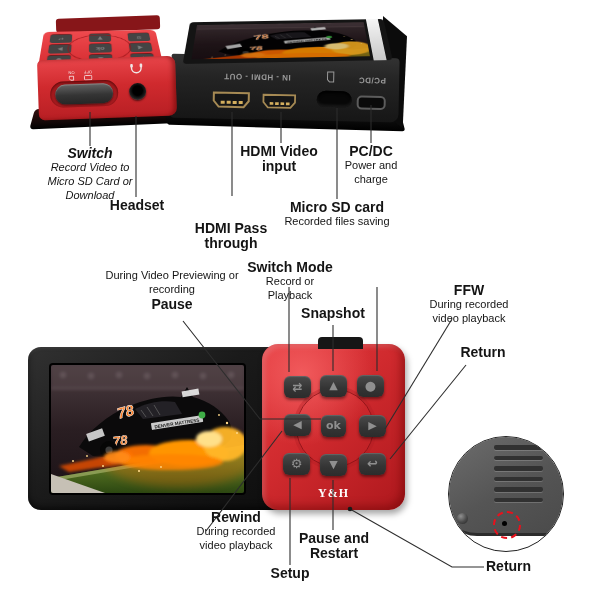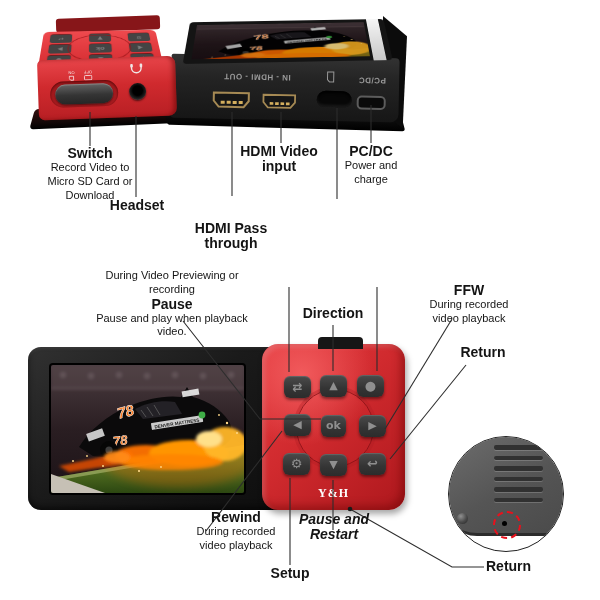--- a/index.html
+++ b/index.html
@@ -3,35 +3,35 @@
 <meta charset="utf-8">
 <style>
   html,body{margin:0;padding:0;background:#fff;}
   .stage{position:relative;width:600px;height:600px;background:#fff;overflow:hidden;
          font-family:"Liberation Sans",sans-serif;color:#141414;}
 
   
   .lbl{position:absolute;text-align:center;z-index:6;}
   .lbl .t{font-weight:bold;font-size:14px;line-height:1.08;}
   .lbl .d{font-size:11px;line-height:1.25;}
-  #lb-switch{left:40px;top:146px;width:100px;}
+  #lb-switch{left:40px;top:146px;width:100px;font-style:italic;}
   #lb-headset{left:97px;top:198px;width:80px;}
   #lb-hdmipass{left:186px;top:197px;width:90px;margin-top:24px;}
   #lb-hdmiin{left:234px;top:144px;width:90px;}
   #lb-microsd{left:282px;top:200px;width:110px;}
   #lb-pcdc{left:331px;top:144px;width:80px;}
   #lb-snapshot{left:94px;top:269px;width:156px;}
   #lb-switchmode{left:243px;top:260px;width:94px;}
   #lb-record{left:325px;top:251px;width:104px;}
   #lb-direction{left:293px;top:306px;width:80px;}
   #lb-ffw{left:424px;top:283px;width:90px;}
   #lb-return{left:443px;top:345px;width:80px;}
   #lb-rewind{left:155px;top:510px;width:92px;margin-left:35px;}
   #lb-setup{left:250px;top:566px;width:80px;}
-  #lb-pauserestart{left:294px;top:512px;width:80px;font-style:italic;}
+  #lb-pauserestart{left:294px;top:531px;width:80px;}
   #lb-reset{left:486px;top:559px;width:70px;text-align:left;}
 
   
   .lines{position:absolute;left:0;top:0;z-index:5;pointer-events:none;}
 
   
   .dev-side{position:absolute;left:20px;top:8px;width:162px;height:122px;}
   .tl-backedge{position:absolute;left:36px;top:9px;width:104px;height:14px;background:#871619;
                transform:rotate(-2deg);border-radius:3px;}
   .tl-topface{position:absolute;left:18px;top:8px;width:126px;height:52px;border-radius:6px;
@@ -369,32 +369,39 @@
   </div>
   <div class="lbl" id="lb-headset">
     <div class="t">Headset</div>
   </div>
   <div class="lbl" id="lb-hdmipass">
     <div class="t">HDMI Pass through</div>
   </div>
   <div class="lbl" id="lb-hdmiin">
     <div class="t">HDMI Video input</div>
   </div>
+  <div class="lbl" id="lb-microsd">
+    <div class="t">Micro SD card</div>
+    <div class="d">Recorded files saving</div>
+  </div>
   <div class="lbl" id="lb-pcdc">
     <div class="t">PC/DC</div>
     <div class="d">Power and charge</div>
   </div>
 
   <div class="lbl" id="lb-snapshot">
     <div class="d">During Video Previewing or recording</div>
     <div class="t">Pause</div>
-    <div class="d">Pause and play when playback video.</div>
+  </div>
+  <div class="lbl" id="lb-switchmode">
+    <div class="t">Switch Mode</div>
+    <div class="d">Record or Playback</div>
   </div>
   <div class="lbl" id="lb-direction">
-    <div class="t">Direction</div>
+    <div class="t">Snapshot</div>
   </div>
   <div class="lbl" id="lb-ffw">
     <div class="t">FFW</div>
     <div class="d">During recorded video playback</div>
   </div>
   <div class="lbl" id="lb-return">
     <div class="t">Return</div>
   </div>
   <div class="lbl" id="lb-rewind">
     <div class="t">Rewind</div>

